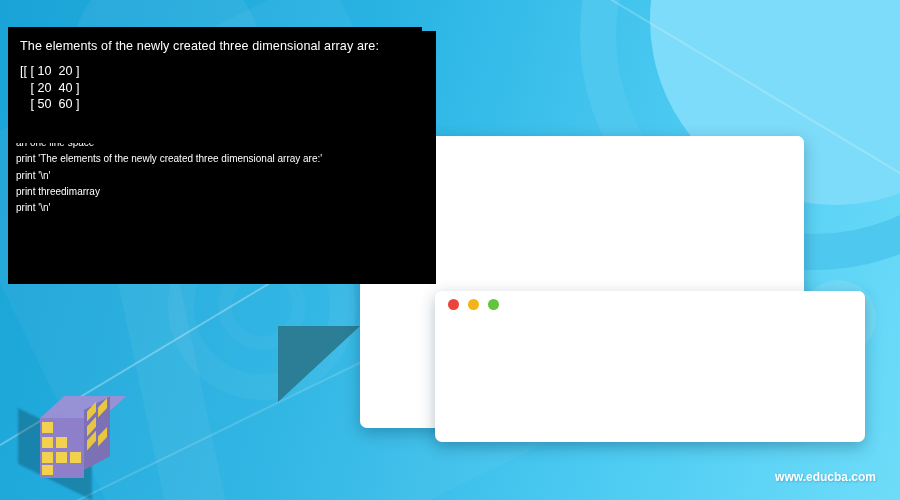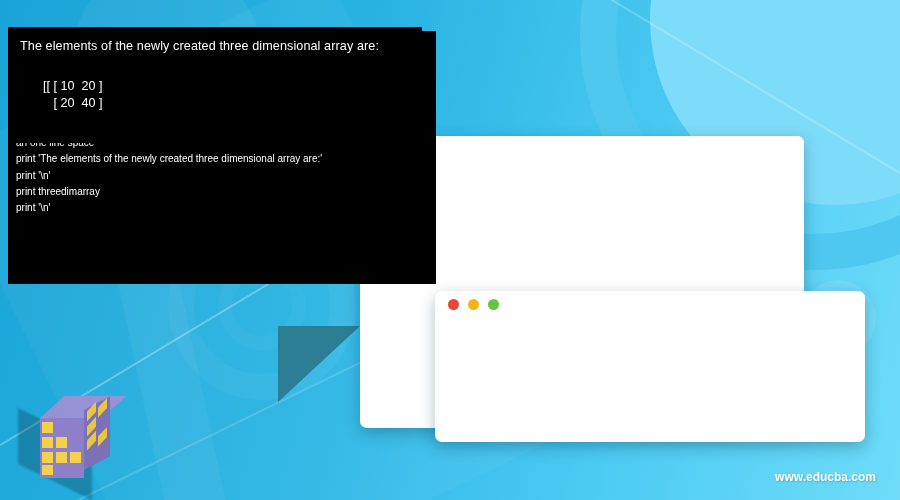--- a/index.html
+++ b/index.html
@@ -181,22 +181,22 @@
   }
 
   
   #output-window { left:435px; top:291px; width:430px; height:151px; }
   #output-window .titlebar { height:27px; }
   #output-screen {
     left:8px; top:27px; width:414px; height:116px;
     padding:12px 0 0 12px;
     font-size:12.6px; line-height:15px;
   }
-  #output-heading { margin-bottom:24px; letter-spacing:.1px; }
-  .out-line { white-space:pre; font-size:12.6px; line-height:16.5px;margin-left:23px; }
+  #output-heading { margin-bottom:9px; letter-spacing:.1px; }
+  .out-line { white-space:pre; font-size:12.6px; line-height:16.5px; }
 </style>
 </head>
 <body>
 
 <div id="stage">
 
   <div class="deco circle-ring"></div>
   <div class="deco circle-big"></div>
   <div class="deco circle-soft-1"></div>
   <div class="deco circle-soft-2"></div>
@@ -256,18 +256,19 @@
       <span class="dot dot-red"></span>
       <span class="dot dot-yellow"></span>
       <span class="dot dot-green"></span>
     </div>
   </div>
   <div class="screen" id="output-screen">
     <div id="output-heading">The elements of the newly created three dimensional array are:</div>
     <div id="output-array">
         <div class="out-line">[[ [ 10  20 ]</div>
         <div class="out-line">   [ 20  40 ]</div>
+        <div class="out-line">   [ 50  60 ]</div>
       </div>
   </div>
 
   <div class="watermark">www.educba.com</div>
 
 </div>
 
 </body></html>

